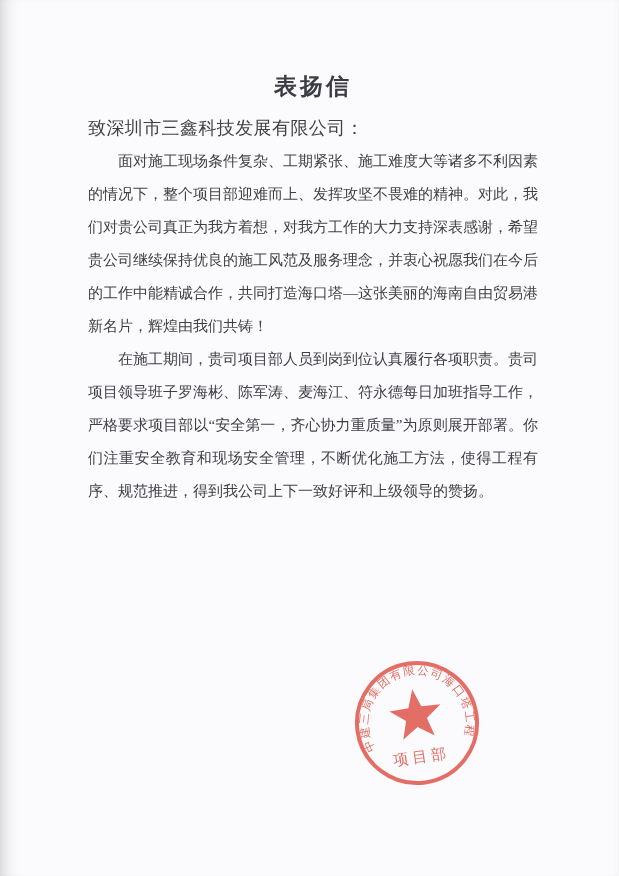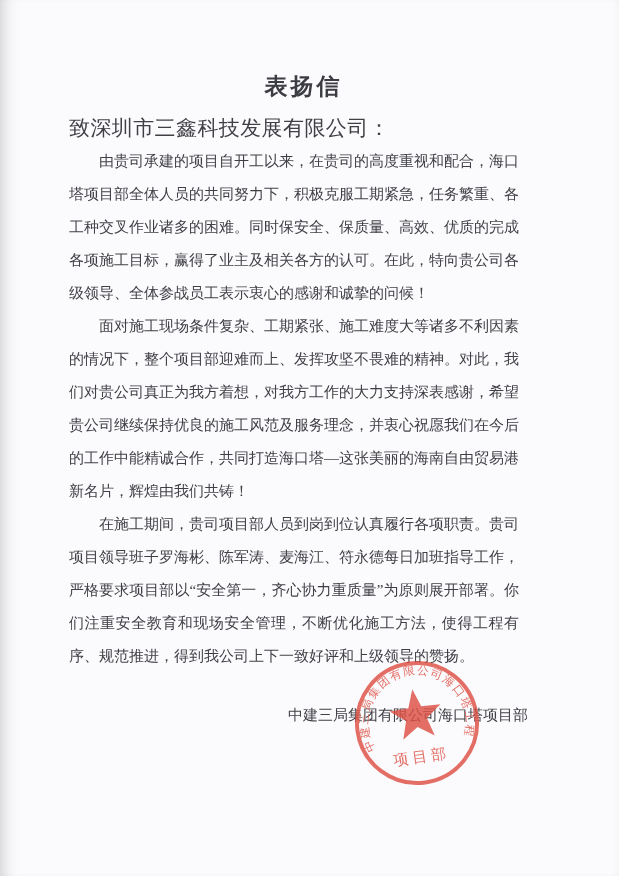--- a/index.html
+++ b/index.html
@@ -11,34 +11,34 @@
   .page {
     position: relative;
     width: 619px;
     height: 876px;
     background: #fbfbfd;
     overflow: hidden;
     box-shadow: inset 16px 0 16px -14px rgba(70,70,80,0.28),
                 inset -4px 0 8px -6px rgba(70,70,80,0.10);
   }
   .content {
-    padding: 72px 81px 0 69px;
+    padding: 72px 81px 0 88px;
     color: #3f3f45;
   }
   .title {
     text-align: center;
     font-size: 23px;
     font-weight: bold;
     letter-spacing: 3px;
     line-height: 30px;
     color: #3c3c43;
     margin-bottom: 10px;
   }
   .salutation {
-    font-size: 21px;
+    font-size: 18px;
     line-height: 33px;
     letter-spacing: 0.4px;
   }
   .para {
     width: 450px;
     font-size: 15px;
     line-height: 33px;
     text-align: justify;
     text-indent: 2em;
     letter-spacing: 0;
@@ -69,25 +69,23 @@
   .stamp .bot-t  { fill: #dd5044; font-size: 15px; letter-spacing: 4px;
                    font-family: "Liberation Serif", "DejaVu Serif", serif; }
 </style>
 </head>
 <body>
 
 <div class="page">
   <div class="content">
     <div class="title">表扬信</div>
     <div class="salutation">致深圳市三鑫科技发展有限公司：</div>
-    <p class="para">由贵司承建的项目自开工以来，在贵司的高度重视和配合，海口塔项目部全体人员的共同努力下，积极克服工期紧急，任务繁重、各工种交叉作业诸多的困难。同时保安全、保质量、高效、优质的完成各项施工目标，赢得了业主及相关各方的认可。在此，特向贵公司各级领导、全体参战员工表示衷心的感谢和诚挚的问候！</p>
     <p class="para">面对施工现场条件复杂、工期紧张、施工难度大等诸多不利因素的情况下，整个项目部迎难而上、发挥攻坚不畏难的精神。对此，我们对贵公司真正为我方着想，对我方工作的大力支持深表感谢，希望贵公司继续保持优良的施工风范及服务理念，并衷心祝愿我们在今后的工作中能精诚合作，共同打造海口塔—这张美丽的海南自由贸易港新名片，辉煌由我们共铸！</p>
     <p class="para">在施工期间，贵司项目部人员到岗到位认真履行各项职责。贵司项目领导班子罗海彬、陈军涛、麦海江、符永德每日加班指导工作，严格要求项目部以“安全第一，齐心协力重质量”为原则展开部署。你们注重安全教育和现场安全管理，不断优化施工方法，使得工程有序、规范推进，得到我公司上下一致好评和上级领导的赞扬。</p>
     <div class="sign-block">
-      <div class="sign-org">中建三局集团有限公司海口塔项目部</div>
     </div>
   </div>
 
   <div class="stamp">
     <svg viewBox="0 0 136 136" xmlns="http://www.w3.org/2000/svg">
       <circle class="ring" cx="68" cy="68" r="60"></circle>
       <polygon class="star" points="68,34 74.5,52.1 93.7,52.7 78.5,64.4 83.9,82.8 68,72 52.1,82.8 57.5,64.4 42.3,52.7 61.5,52.1"></polygon>
       <path id="stamp-arc" d="M 21.9 84.8 A 49 49 0 1 1 114.1 84.8" fill="none"></path>
       <text class="arc-t">
         <textPath href="#stamp-arc" startOffset="50%" text-anchor="middle">中建三局集团有限公司海口塔工程</textPath>

